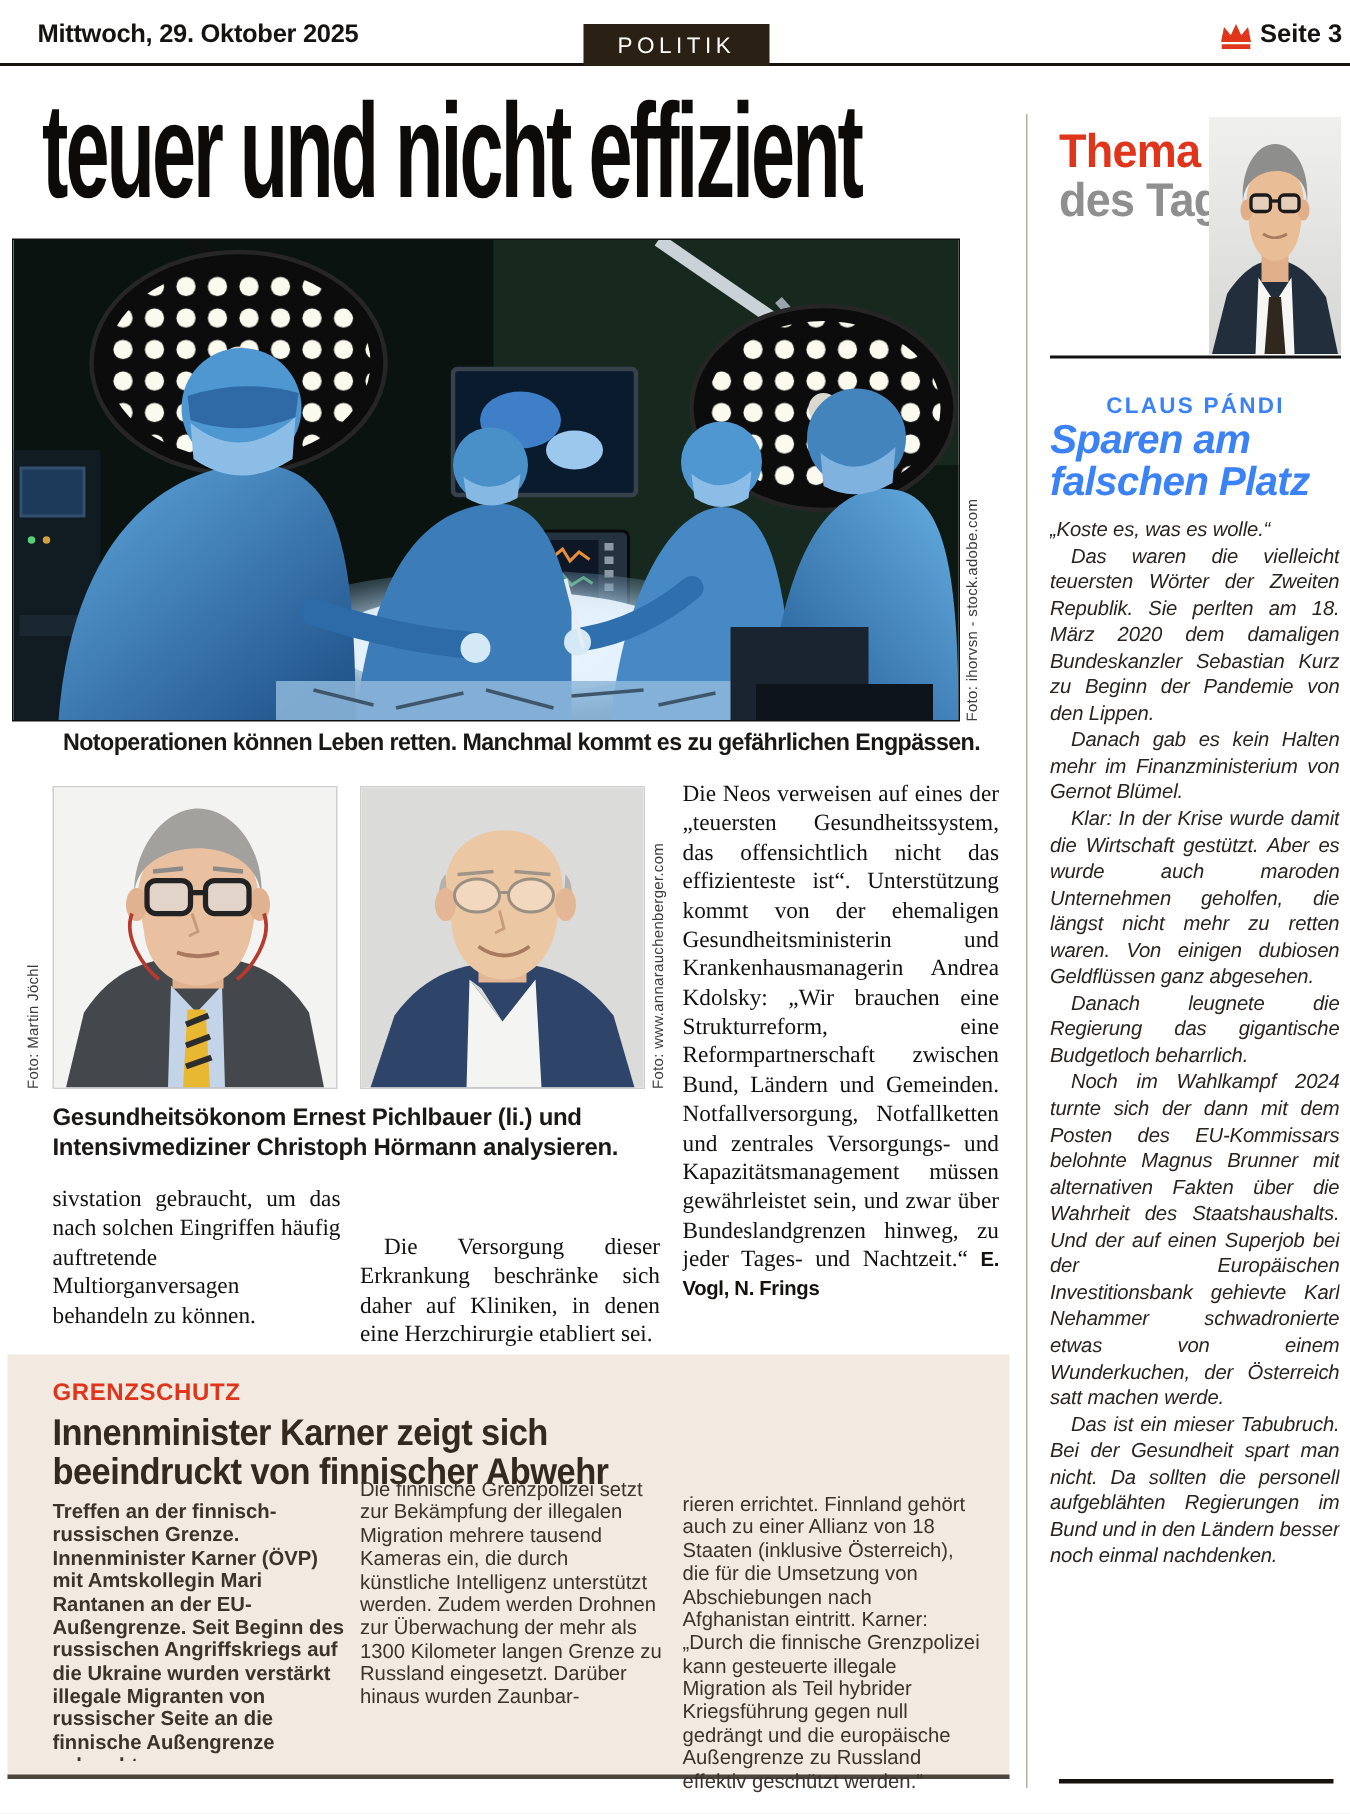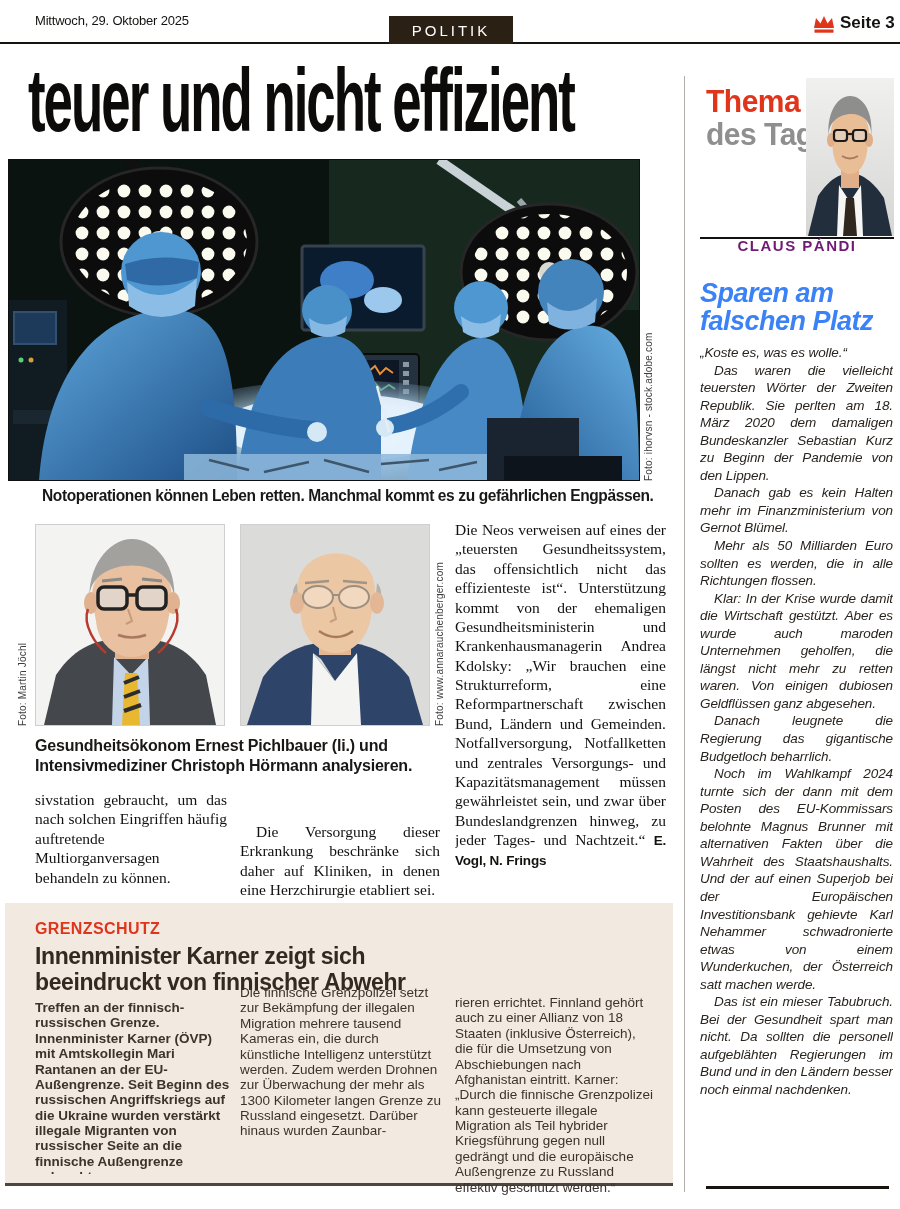--- a/index.html
+++ b/index.html
@@ -1,21 +1,21 @@
 <!DOCTYPE html>
 <html lang="de"><head>
 <meta charset="utf-8">
 <style>
   html,body{margin:0;padding:0;background:#e9e9e9;}
   .page{position:relative;width:900px;height:1209px;background:#ffffff;overflow:hidden;
         font-family:"Liberation Sans",sans-serif;color:#1d1b19;}
   .abs{position:absolute;}
 
   
-  .date{left:35px;top:13px;font-size:13px;font-weight:400;letter-spacing:-0.2px;color:#151311;}
+  .date{left:25px;top:13px;font-size:17px;font-weight:700;letter-spacing:-0.2px;color:#151311;}
   .headrule{left:0;top:42px;width:900px;height:2px;background:#17130f;}
   .politik{left:389px;top:16px;width:124px;height:28px;background:#2b2014;color:#fff;
            display:flex;align-items:center;justify-content:center;font-size:15px;font-weight:400;letter-spacing:3px;}
   .crown{left:812px;top:15px;}
   .pagenum{left:840px;top:13px;font-size:17px;font-weight:700;color:#151311;}
 
   
   .mainhead{left:28px;top:56px;font-size:80px;font-weight:800;letter-spacing:-3px;line-height:1;
             color:#0c0b0a;white-space:nowrap;transform:scaleX(.66) scaleY(1.12);transform-origin:left top;}
 
@@ -55,22 +55,22 @@
   .gcol3{left:450px;top:48px;width:200px;height:222px;margin-top:44px;}
 
   
   .vdivider{left:684px;top:76px;width:1px;height:1116px;background:#b3aea8;}
   .brand1{left:706px;top:84px;font-size:30px;font-weight:800;letter-spacing:-0.5px;color:#e0341b;
           transform:scaleY(1.05);transform-origin:left top;}
   .brand2{left:706px;top:117px;font-size:30px;font-weight:800;letter-spacing:-0.5px;color:#8f8f8f;
           transform:scaleY(1.05);transform-origin:left top;}
   .pandi-photo{left:806px;top:78px;width:88px;height:158px;}
   .sb-rule{left:700px;top:237px;width:194px;height:2px;background:#111;}
-  .sb-author{left:700px;top:237px;width:194px;text-align:center;font-size:15px;font-weight:700;
-             letter-spacing:1.5px;color:#701a75;}
+  .sb-author{left:700px;top:262px;width:194px;text-align:center;font-size:15px;font-weight:700;
+             letter-spacing:1.5px;color:#3b82f6;}
   .sb-title{left:700px;top:280px;width:193px;font-size:27px;font-weight:800;font-style:italic;
             line-height:1.02;letter-spacing:-0.5px;color:#3b82f6;}
   .sb-body{left:700px;top:344px;width:193px;height:838px;overflow:hidden;
            font-size:13.5px;font-style:italic;line-height:1.3;letter-spacing:-0.1px;
            text-align:justify;color:#29241f;}
   .sb-body p{margin:0;text-indent:14px;}
   .sb-body p.first{text-indent:0;}
   .sb-endrule{left:706px;top:1186px;width:183px;height:3px;background:#17130f;}
 </style>
 </head>
@@ -281,21 +281,20 @@
       <path d="M36 78 Q44 83 52 78" stroke="#a87a5e" stroke-width="1.8" fill="none"></path>
     </svg>
   </div>
   <div class="abs sb-rule"></div>
   <div class="abs sb-author">CLAUS PÁNDI</div>
   <div class="abs sb-title">Sparen am falschen Platz</div>
   <div class="abs sb-body">
     <p class="first">„Koste es, was es wolle.“</p>
     <p>Das waren die vielleicht teuersten Wörter der Zweiten Republik. Sie perlten am 18. März 2020 dem damaligen Bundeskanzler Sebastian Kurz zu Beginn der Pandemie von den Lippen.</p>
     <p>Danach gab es kein Halten mehr im Finanzministerium von Gernot Blümel.</p>
-    <p>Mehr als 50 Milliarden Euro sollten es werden, die in alle Richtungen flossen.</p>
     <p>Klar: In der Krise wurde damit die Wirtschaft gestützt. Aber es wurde auch maroden Unternehmen geholfen, die längst nicht mehr zu retten waren. Von einigen dubiosen Geldflüssen ganz abgesehen.</p>
     <p>Danach leugnete die Regierung das gigantische Budgetloch beharrlich.</p>
     <p>Noch im Wahlkampf 2024 turnte sich der dann mit dem Posten des EU-Kommissars belohnte Magnus Brunner mit alternativen Fakten über die Wahrheit des Staatshaushalts. Und der auf einen Superjob bei der Europäischen Investitionsbank gehievte Karl Nehammer schwadronierte etwas von einem Wunderkuchen, der Österreich satt machen werde.</p>
     <p>Das ist ein mieser Tabubruch. Bei der Gesundheit spart man nicht. Da sollten die personell aufgeblähten Regierungen im Bund und in den Ländern besser noch einmal nachdenken.</p>
 
   </div>
   <div class="abs sb-endrule"></div>
 
 </div>
 

